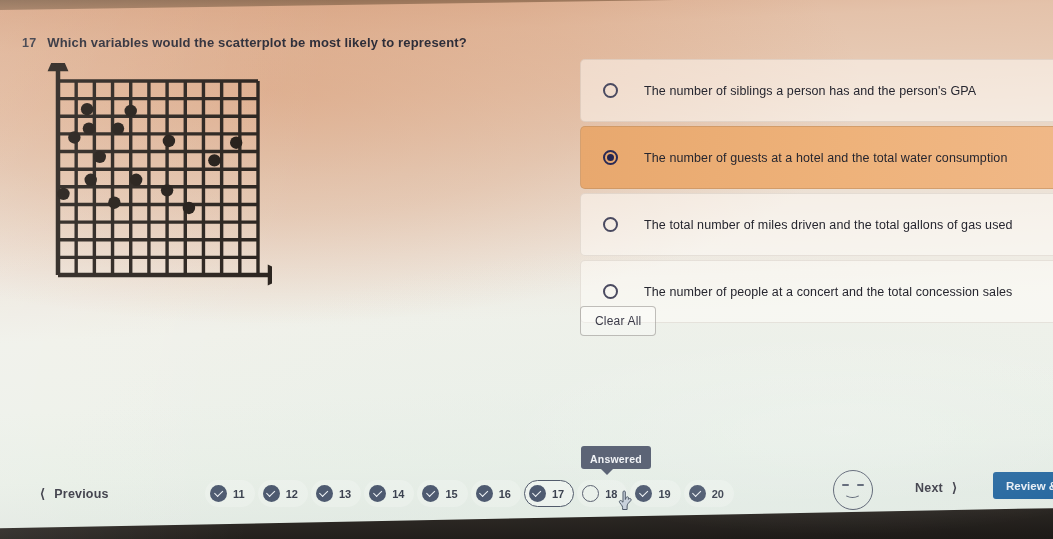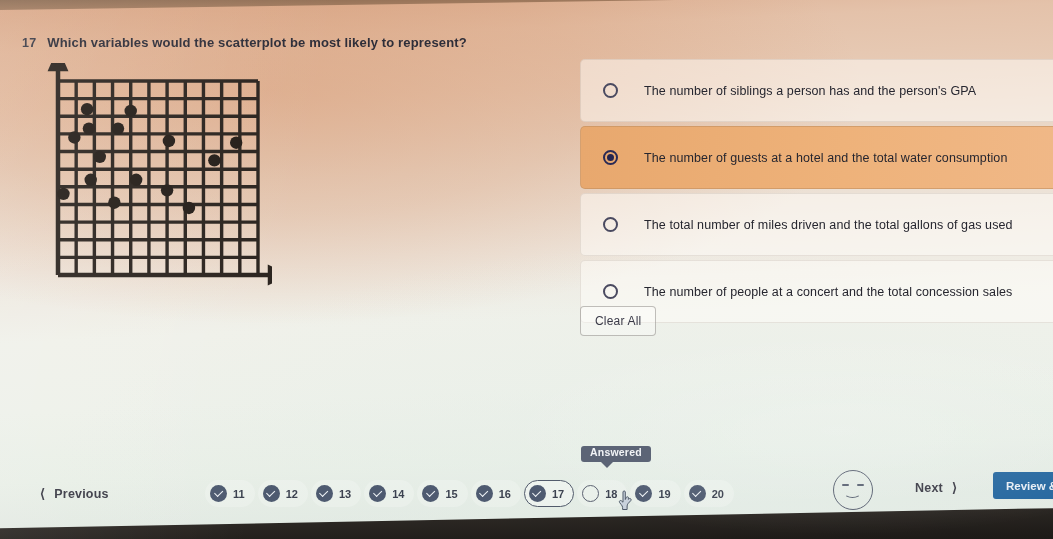--- a/index.html
+++ b/index.html
@@ -254,21 +254,21 @@
   }
 
   
   #tooltip {
     position: absolute;
     left: 581px; top: 446px;
     background: #5c6476;
     color: #f2f4f7;
     font-size: 10.5px;
     font-weight: bold;
-    padding: 0 9px 4px;
+    padding: 7px 9px 4px;
     border-radius: 3px;
     letter-spacing: 0.2px;
     z-index: 9;
   }
   #tooltip::after {
     content: "";
     position: absolute;
     left: 20px; bottom: -6px;
     border-left: 6px solid transparent;
     border-right: 6px solid transparent;

